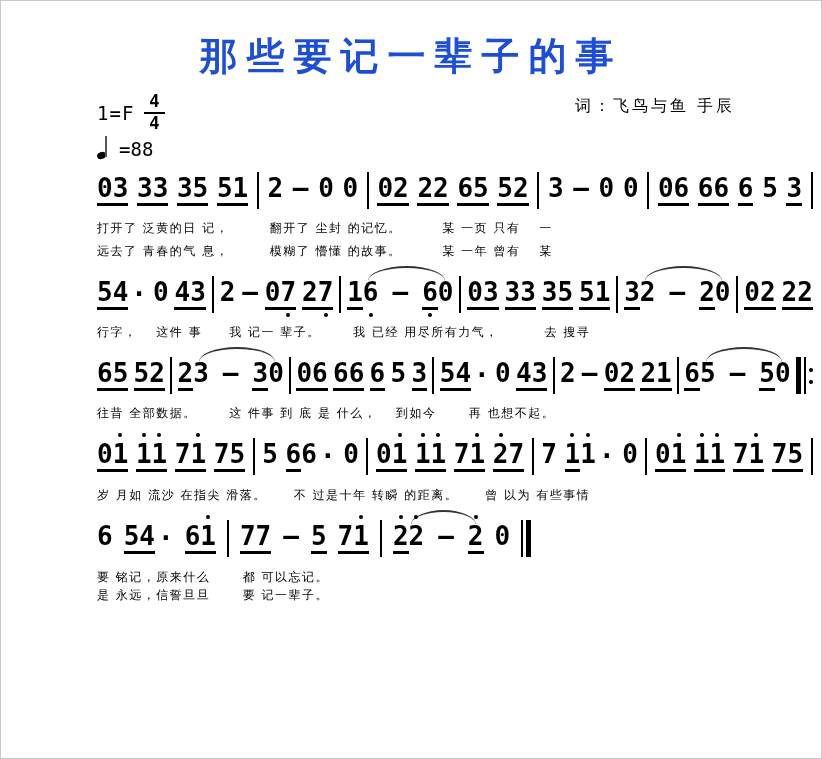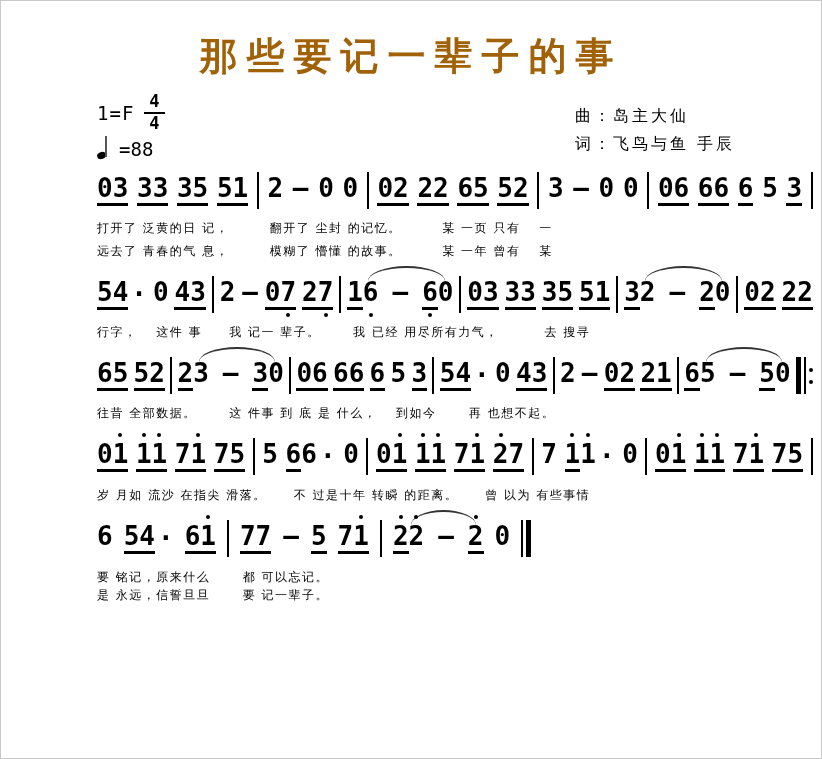--- a/index.html
+++ b/index.html
@@ -7,21 +7,21 @@
     width:822px;height:759px;margin:0 auto;background:#ffffff;
     border:1px solid #c9c9c9;box-sizing:border-box;overflow:hidden;
     font-family:"DejaVu Sans",sans-serif;color:#000;
   }
   
   .title{
     margin-top:30px;text-align:center;
     font-family:"DejaVu Serif",serif;font-weight:bold;
     font-size:38px;letter-spacing:9px;color:#8e1b1d;
   }
-  .meta{display:flex;justify-content:space-between;align-items:flex-end;
+  .meta{display:flex;justify-content:space-between;align-items:flex-start;
     margin:10px 86px 0 96px;}
   .keytempo{display:flex;flex-direction:column;}
   .keytime{display:flex;align-items:center;gap:10px;
     font-family:"DejaVu Sans Mono",monospace;}
   .keylabel{font-size:19px;letter-spacing:1px;}
   .frac{display:flex;flex-direction:column;align-items:center;
     font-size:17px;font-weight:bold;line-height:1.15;}
   .frac .num{padding:0 5px;}
   .frac .top{border-bottom:2px solid #000;}
   .tempo{display:flex;align-items:flex-end;gap:11px;margin-top:2px;
@@ -62,38 +62,37 @@
   .lyric.b{margin-top:11px;}
   .system.tight .lyric{margin-top:14px;}
   .system.tight .lyric.b{margin-top:6px;}
   .system.last{margin-bottom:0;}
 </style>
 </head>
 <body>
 
 <div class="page">
 
-  <div class="title" style="color: #a16207;">那些要记一辈子的事</div>
+  <div class="title" style="color: #1d4ed8;">那些要记一辈子的事</div>
 
   <div class="meta">
     <div class="keytempo">
       <div class="keytime">
         <span class="keylabel">1=F</span>
         <span class="frac">
           <span class="num top">4</span>
           <span class="num">4</span>
         </span>
       </div>
       <div class="tempo">
         <span class="qnote"></span>
         <span>=88</span>
       </div>
     </div>
     <div class="credits">
-      <div>曲：岛主大仙</div>
       <div>词：飞鸟与鱼 手辰</div>
     </div>
   </div>
 
   <div class="score">
 
     <div class="system">
       <div class="score-line">
           <span class="note">
             <span class="ul">

